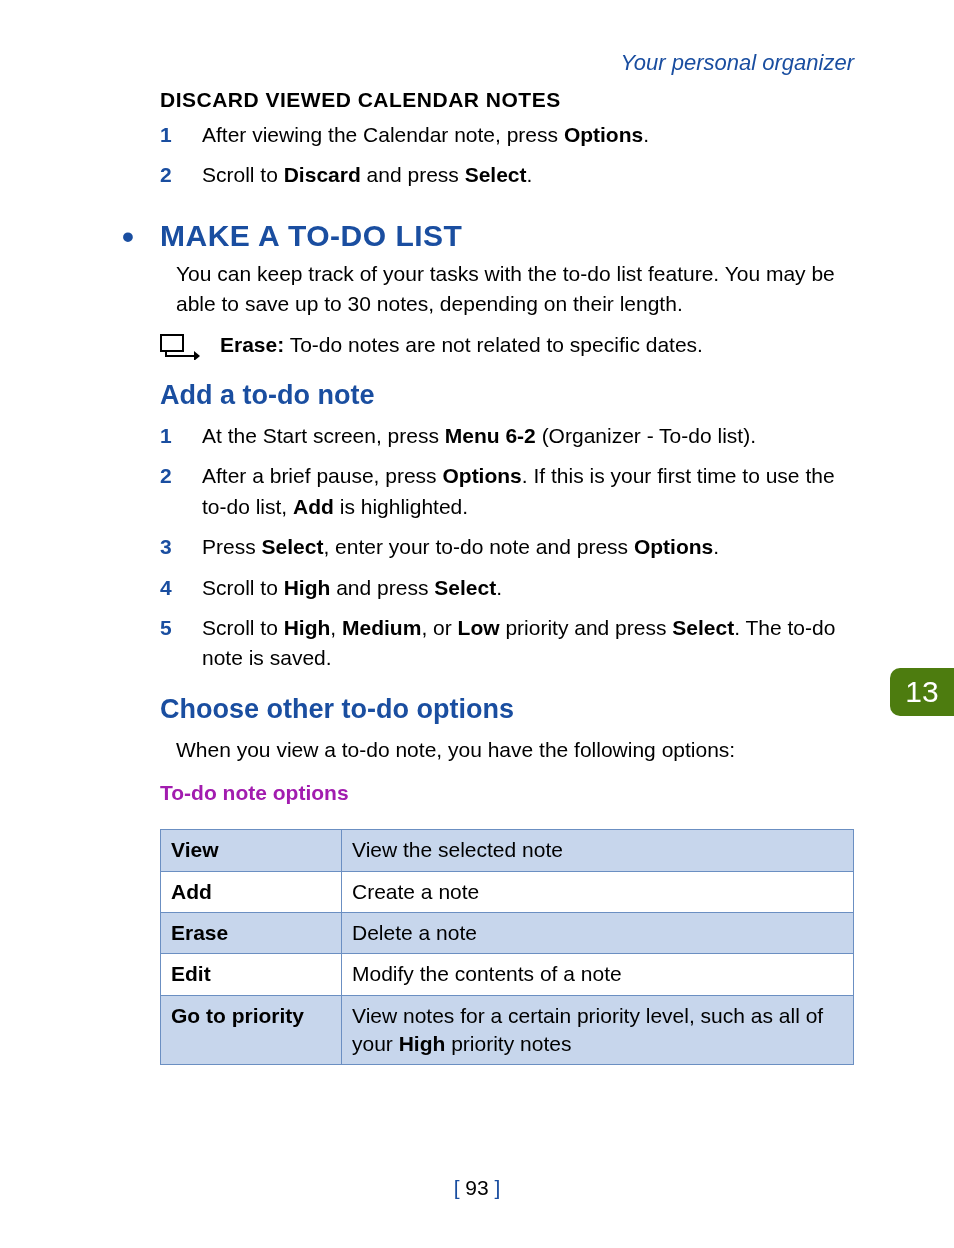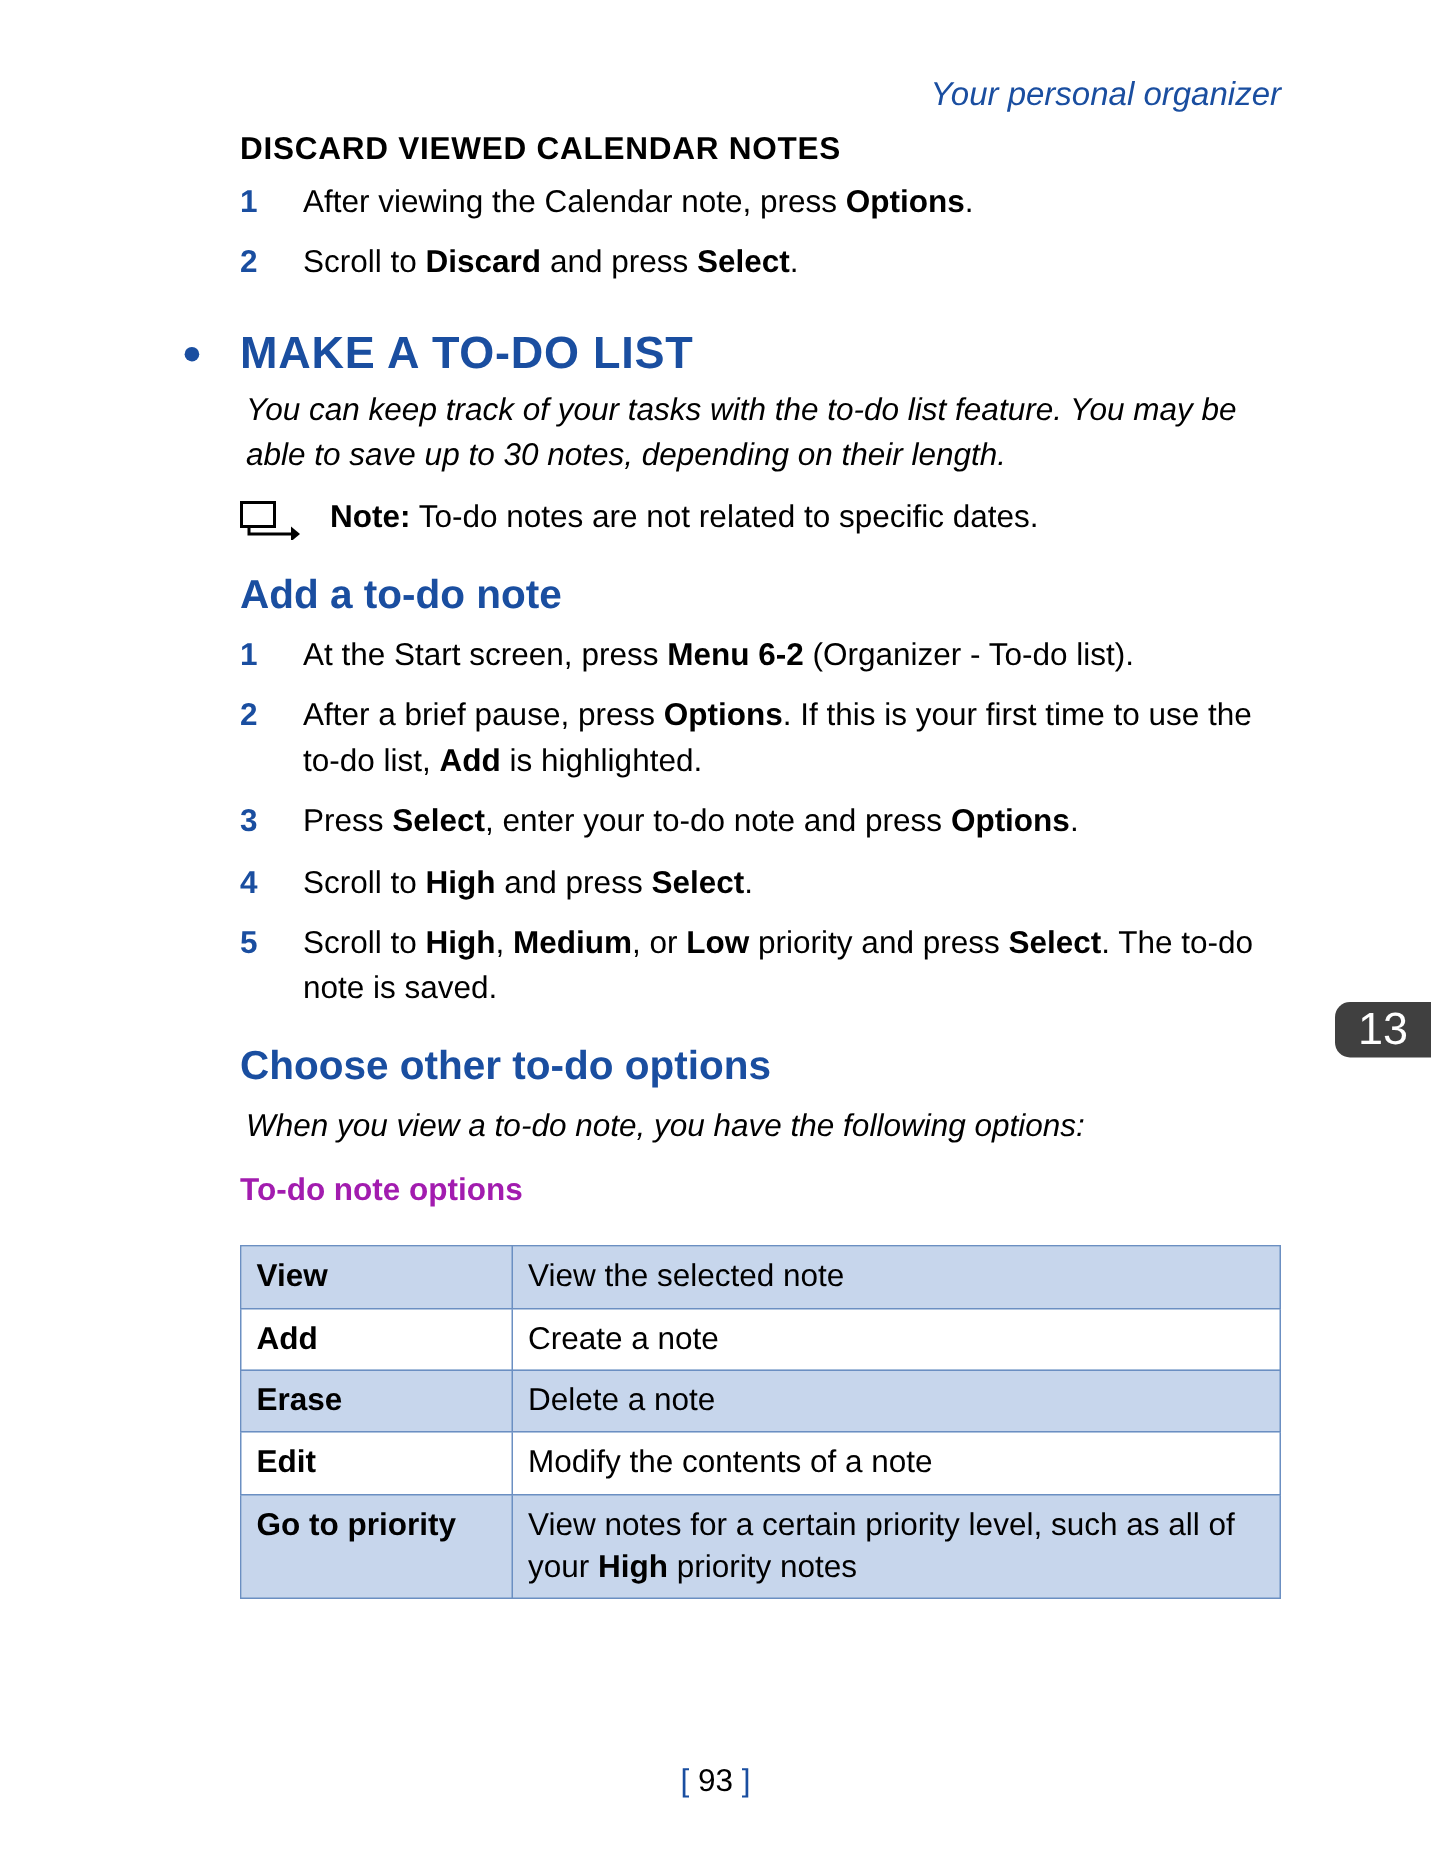--- a/index.html
+++ b/index.html
@@ -43,21 +43,21 @@
     letter-spacing:0.5px;
     margin:28px 0 6px -34px;
     position:relative;
   }
   .h-main::before{
     content:"•";
     position:absolute;left:-4px;top:-2px;
     font-size:34px;color:#1a4ea0;
   }
   .h-main span{margin-left:34px;}
-  .body-p{font-size:21px;line-height:1.45;margin:0 0 10px 4px;font-style:italic;}
+  .body-p{font-size:21px;line-height:1.45;margin:0 0 10px 16px;}
   .note-row{display:flex;align-items:flex-start;margin:4px 0 16px 0;}
   .note-icon{flex:0 0 auto;margin-right:20px;margin-top:4px;}
   .note-text{font-size:21px;line-height:1.4;}
   .h-sub{
     color:#1a4ea0;font-size:27px;font-weight:600;
     margin:10px 0 10px 0;
   }
   .h-sub2{
     color:#a21caf;font-size:21px;font-weight:600;
     margin:16px 0 24px 0;
@@ -68,22 +68,22 @@
   }
   table.opts td{
     border:1px solid #6b8fc2;
     padding:6px 10px;vertical-align:top;line-height:1.35;
   }
   table.opts td.k{font-weight:700;width:160px;}
   table.opts tr:nth-child(odd) td{background:#c7d6ec;}
   table.opts tr:nth-child(even) td{background:#fff;}
   .side-tab{
     position:absolute;right:0;top:668px;
-    width:64px;height:37px;
-    background:#404040;color:#fff;
+    width:64px;height:48px;
+    background:#4d7c0f;color:#fff;
     font-size:30px;font-weight:400;
     display:flex;align-items:center;justify-content:center;
     border-top-left-radius:10px;border-bottom-left-radius:10px;
   }
   .footer{
     position:absolute;left:0;right:0;bottom:48px;
     text-align:center;font-size:21px;color:#000;
   }
   .footer .br{color:#1a4ea0;}
 </style>
@@ -109,21 +109,21 @@
 
 <div class="note-row">
   <span class="note-icon">
     <svg width="40" height="26" viewBox="0 0 40 26">
       <rect x="1" y="1" width="22" height="16" fill="none" stroke="#000" stroke-width="2"></rect>
       <polyline points="6,17 6,22 34,22" fill="none" stroke="#000" stroke-width="2"></polyline>
       <polygon points="34,17 34,27 40,22" fill="#000"></polygon>
     </svg>
   </span>
   <div class="note-text">
-    <b>Note:</b><span> To-do notes are not related to specific dates.</span>
+    <b>Erase:</b><span> To-do notes are not related to specific dates.</span>
   </div>
 </div>
 
 <div class="h-sub">Add a to-do note</div>
 <ol class="steps">
   <li>
     <span class="num">1</span>
     <span>At the Start screen, press </span><b>Menu 6-2</b><span> (Organizer - To-do list).</span>
   </li>
   <li>

